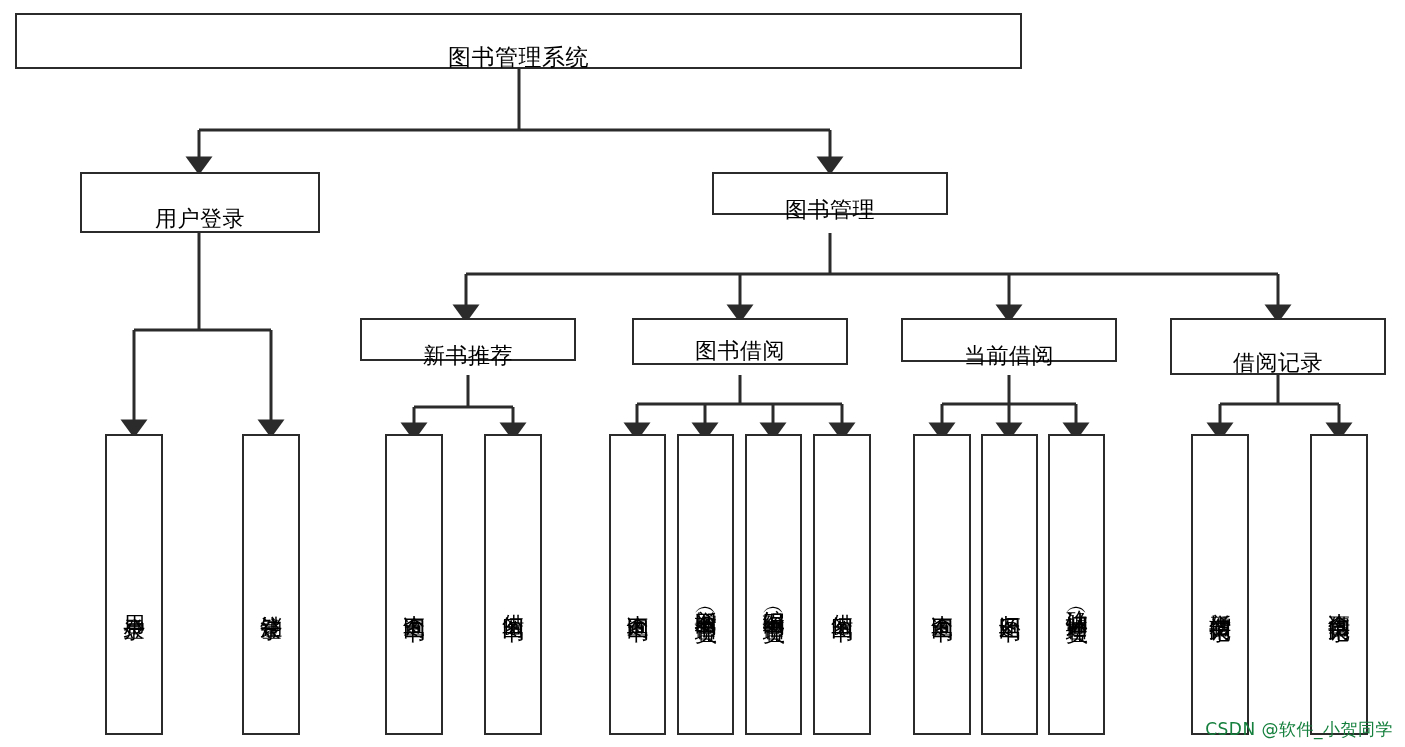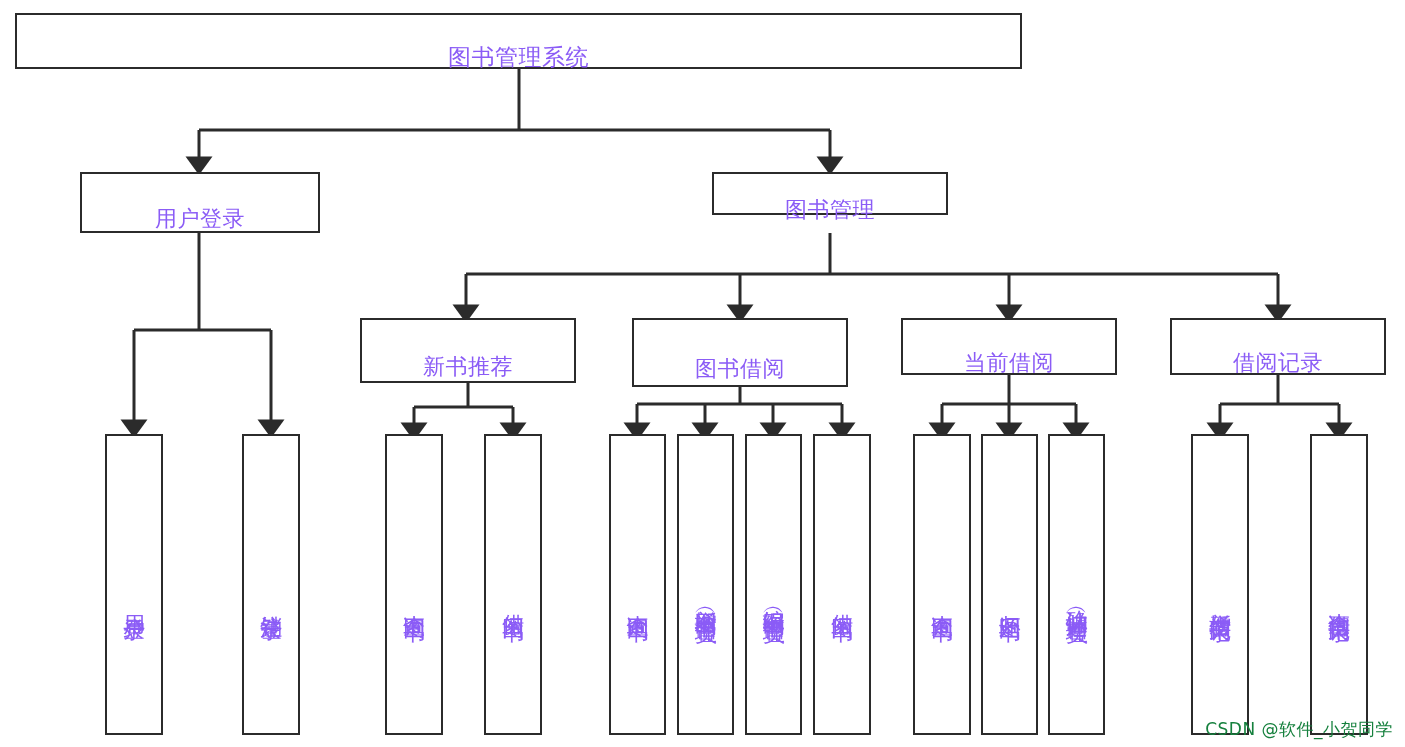--- a/index.html
+++ b/index.html
@@ -22,21 +22,21 @@
     display:flex;
     align-items:center;
     justify-content:center;
     color:#1a1a1a;
   }
   .node .lbl{
     font-size:22px;
     line-height:1.15;
     letter-spacing:0.5px;
     white-space:nowrap;
-    color:#8b5cf6;
+    color:#000000;
     margin-top:32px;
   }
 
   
   .h-node .lbl{writing-mode:horizontal-tb;}
 
   
   .v-node{
     border-width:2.5px;
     align-items:center;
@@ -129,29 +129,29 @@
   </div>
 
   <div class="node h-node" style="left:80px;top:172px;width:240px;height:61px;">
     <span class="lbl">用户登录</span>
   </div>
 
   <div class="node h-node" style="left:712px;top:172px;width:236px;height:43px;">
     <span class="lbl">图书管理</span>
   </div>
 
-  <div class="node h-node" style="left:360px;top:318px;width:216px;height:65px;">
+  <div class="node h-node" style="left:360px;top:318px;width:216px;height:43px;">
     <span class="lbl">新书推荐</span>
   </div>
 
-  <div class="node h-node" style="left:632px;top:318px;width:216px;height:69px;">
+  <div class="node h-node" style="left:632px;top:318px;width:216px;height:47px;align-items:flex-end;">
     <span class="lbl">图书借阅</span>
   </div>
 
-  <div class="node h-node" style="left:901px;top:318px;width:216px;height:57px;">
+  <div class="node h-node" style="left:901px;top:318px;width:216px;height:44px;">
     <span class="lbl">当前借阅</span>
   </div>
 
   <div class="node h-node" style="left:1170px;top:318px;width:216px;height:57px;">
     <span class="lbl">借阅记录</span>
   </div>
 
   <div class="node v-node" style="left:105px;top:434px;width:58px;height:301px;">
     <span class="lbl">用户登录</span>
   </div>

